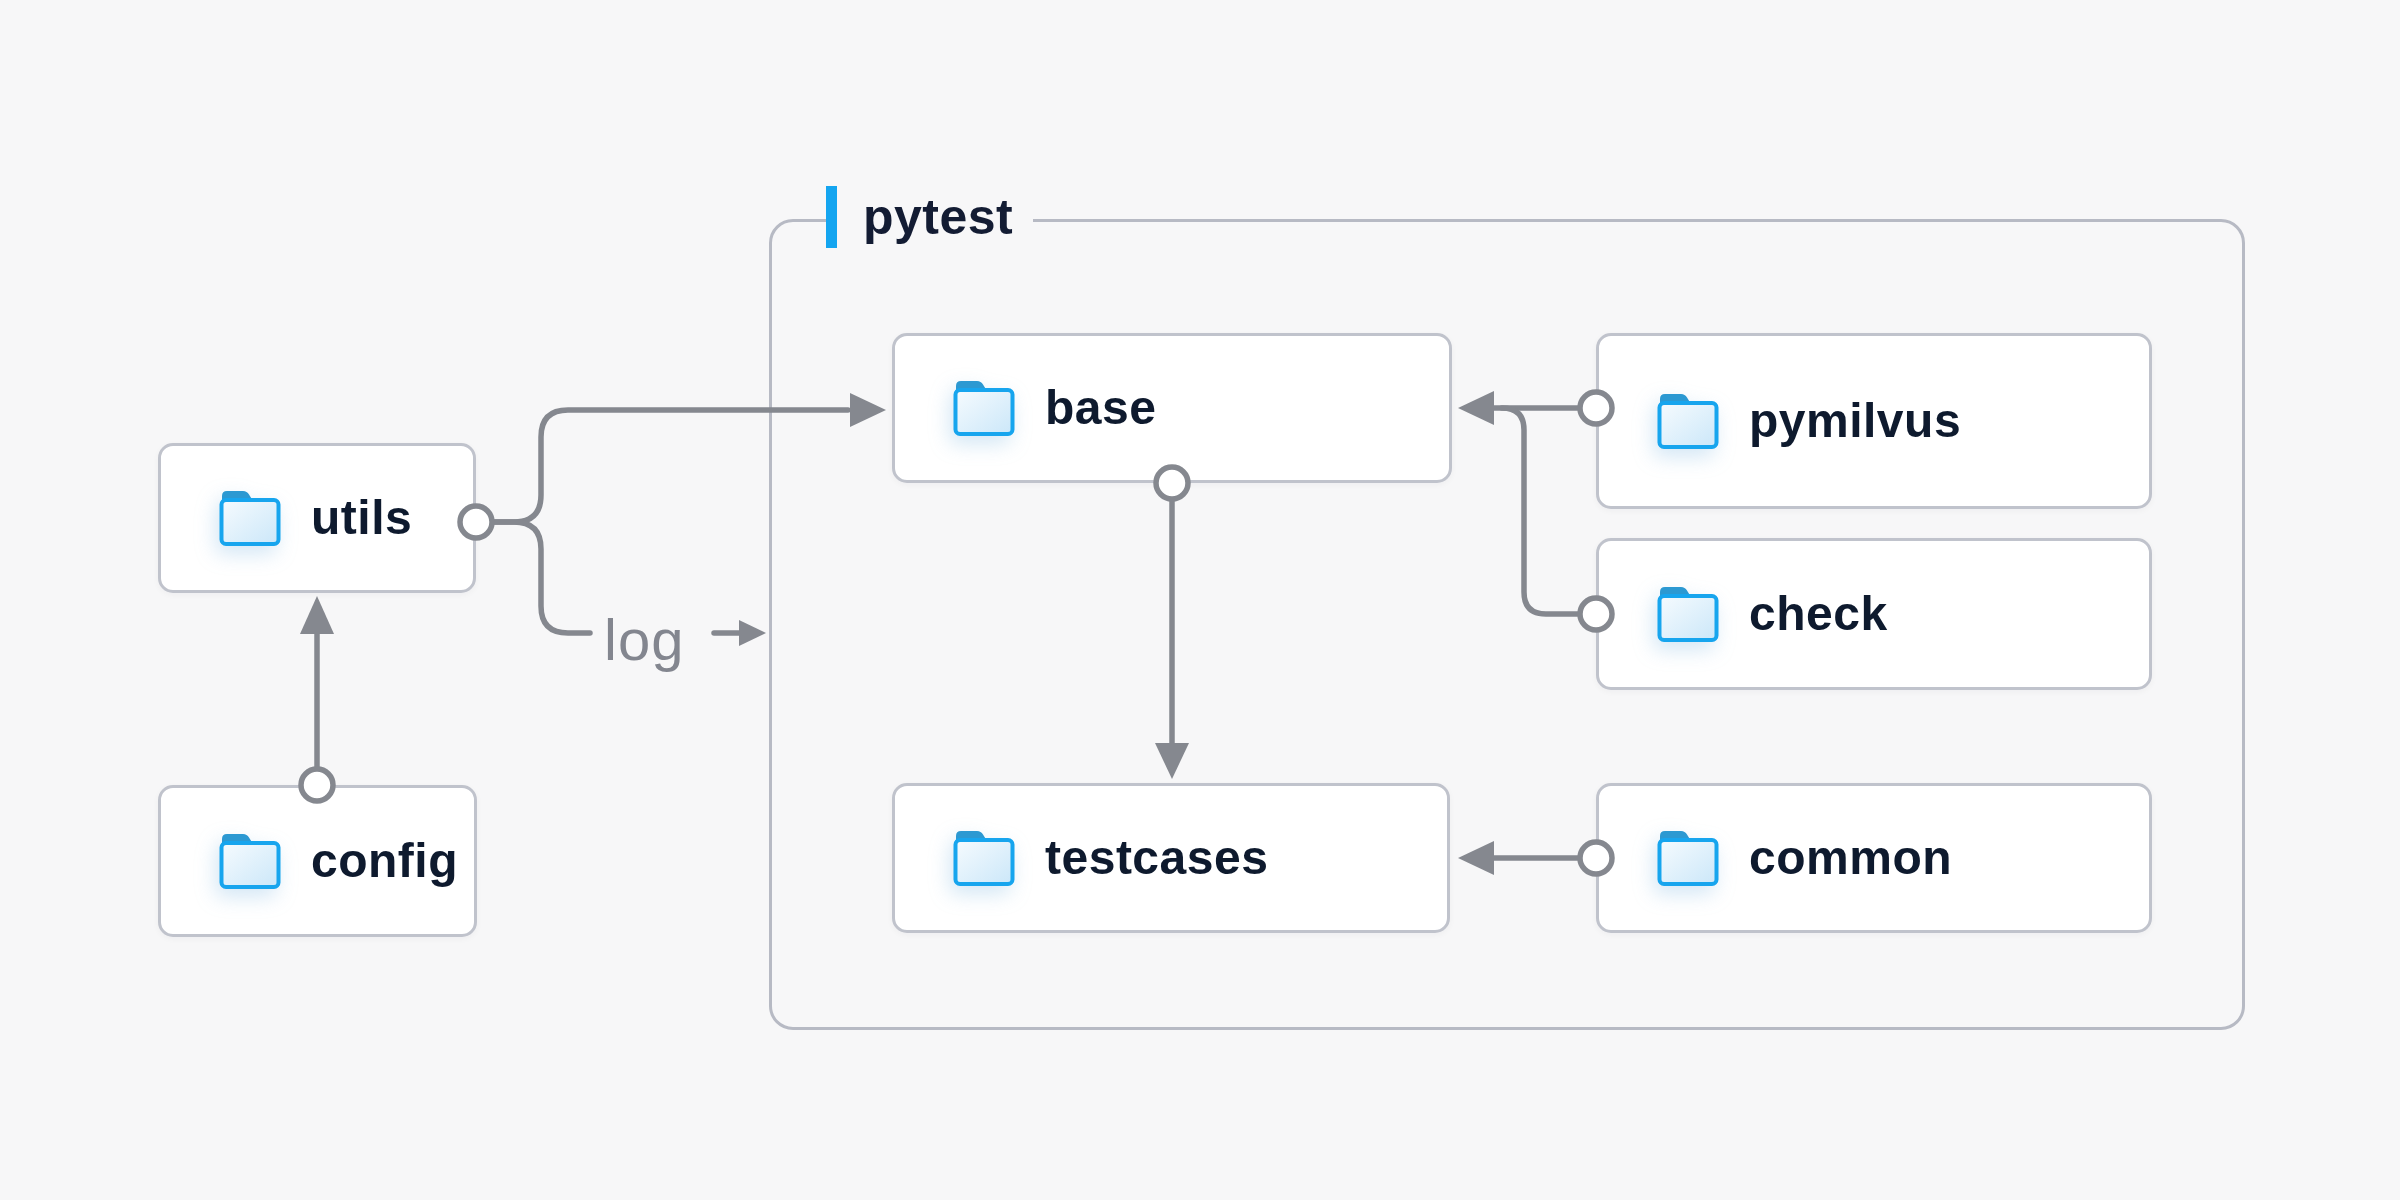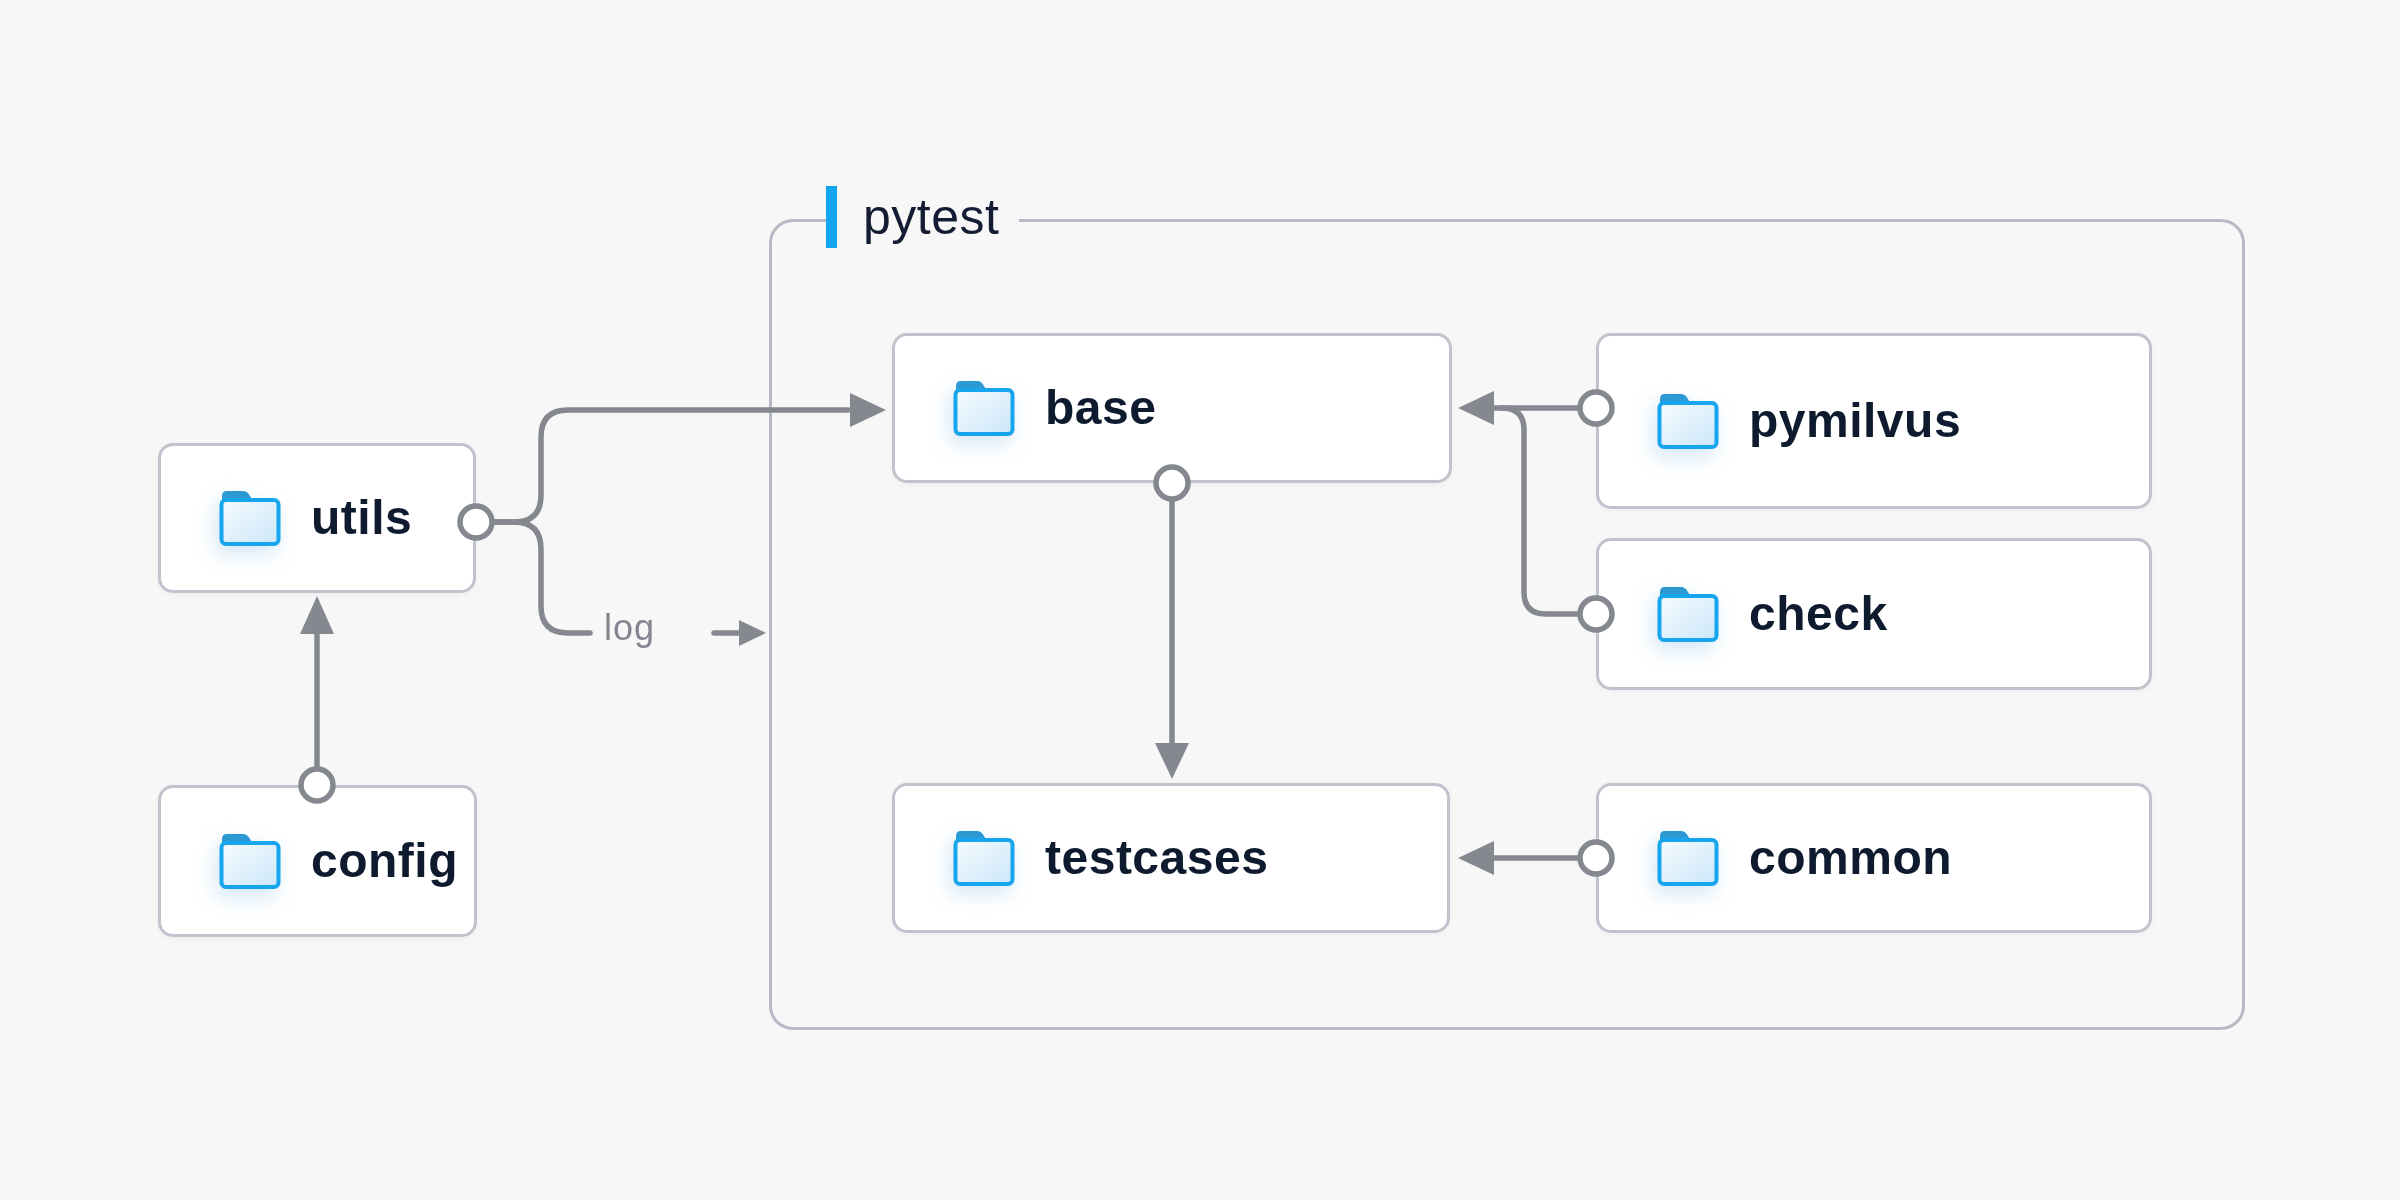--- a/index.html
+++ b/index.html
@@ -39,21 +39,21 @@
     z-index: 5;
   }
   .group-label .accent-bar {
     width: 11px;
     height: 62px;
     background: #14a5f0;
     flex: none;
   }
   .group-label .group-title {
     font-size: 50px;
-    font-weight: 400;
+    font-weight: 700;
     color: #131c33;
     line-height: 1;
     letter-spacing: 0.5px;
   }
 
   
   .node {
     position: absolute;
     background: #ffffff;
     border: 3px solid #c0c3cc;
@@ -86,21 +86,21 @@
     left: 0; top: 0;
     z-index: 4;
     pointer-events: none;
   }
 
   
   .edge-label {
     position: absolute;
     left: 604px;
     top: 608px;
-    font-size: 36px;
+    font-size: 58px;
     font-weight: 400;
     color: #83868f;
     line-height: 1.1;
     z-index: 5;
     letter-spacing: 1px;
   }
 </style>
 </head>
 <body>
 

